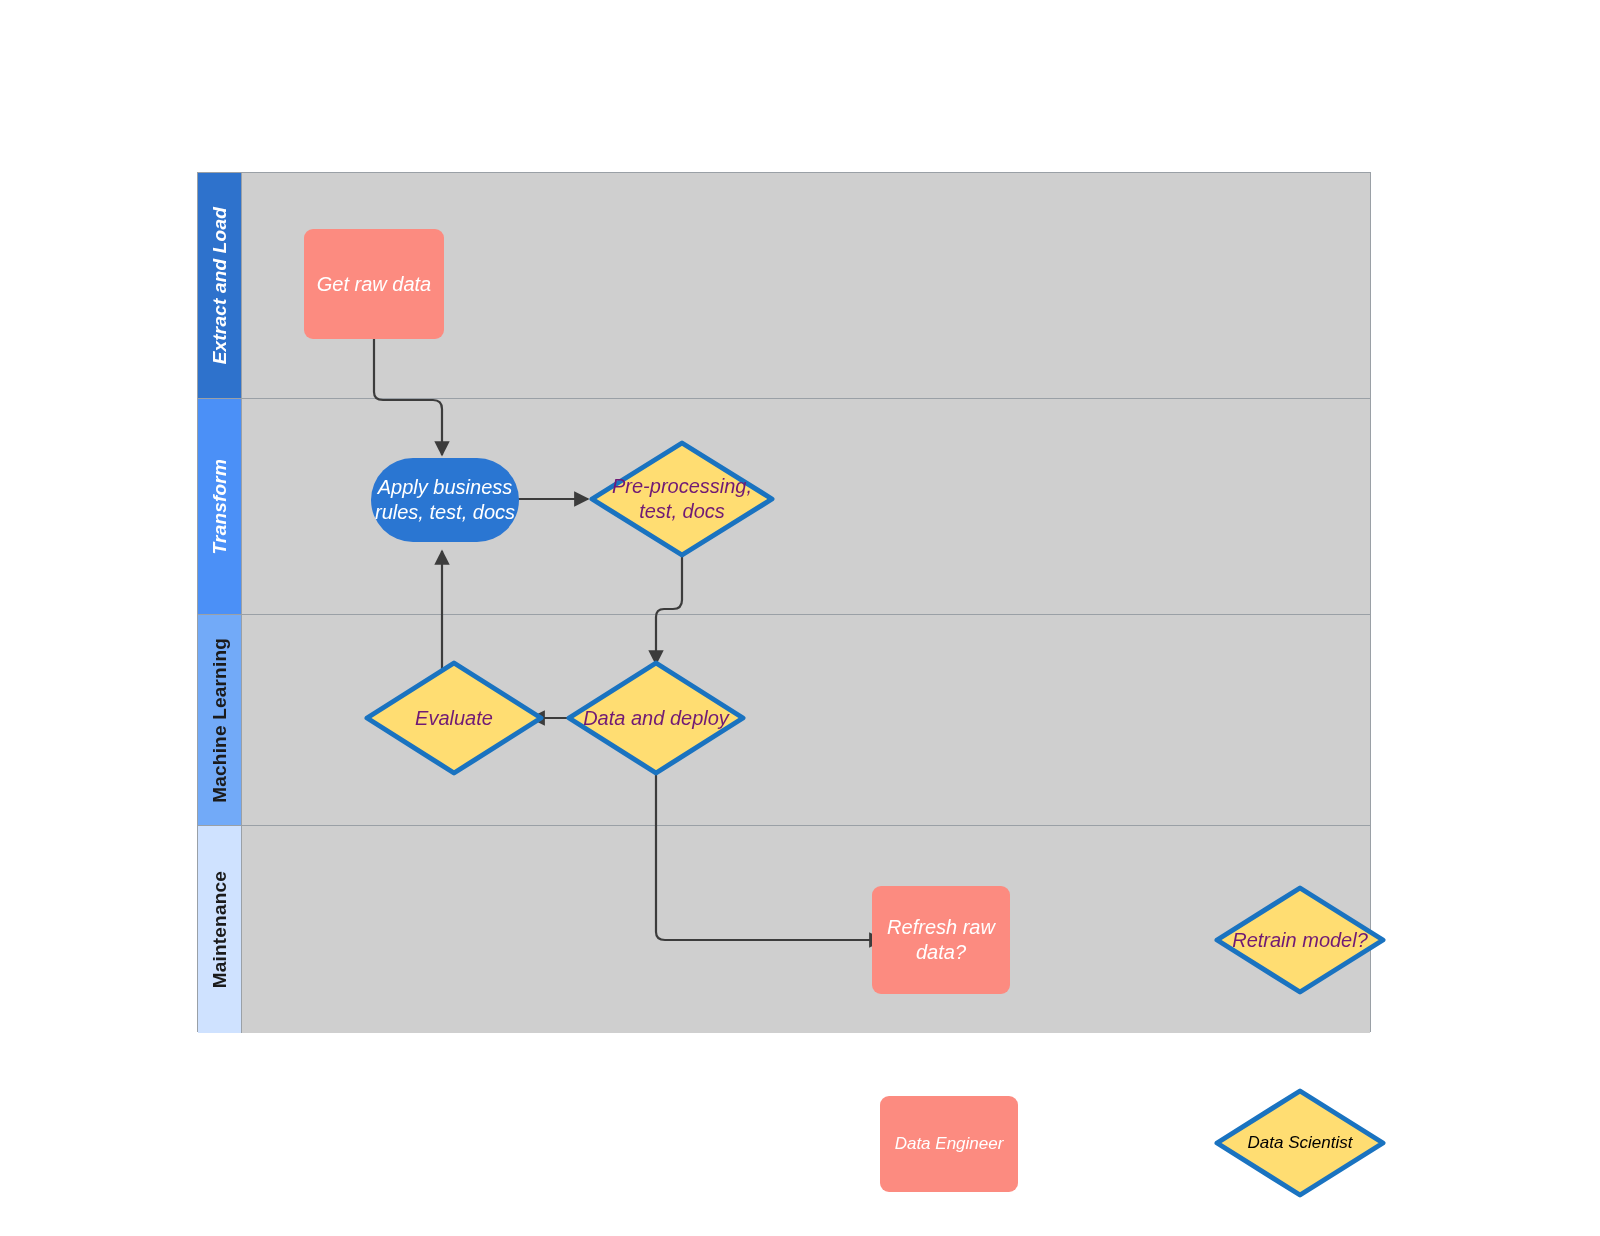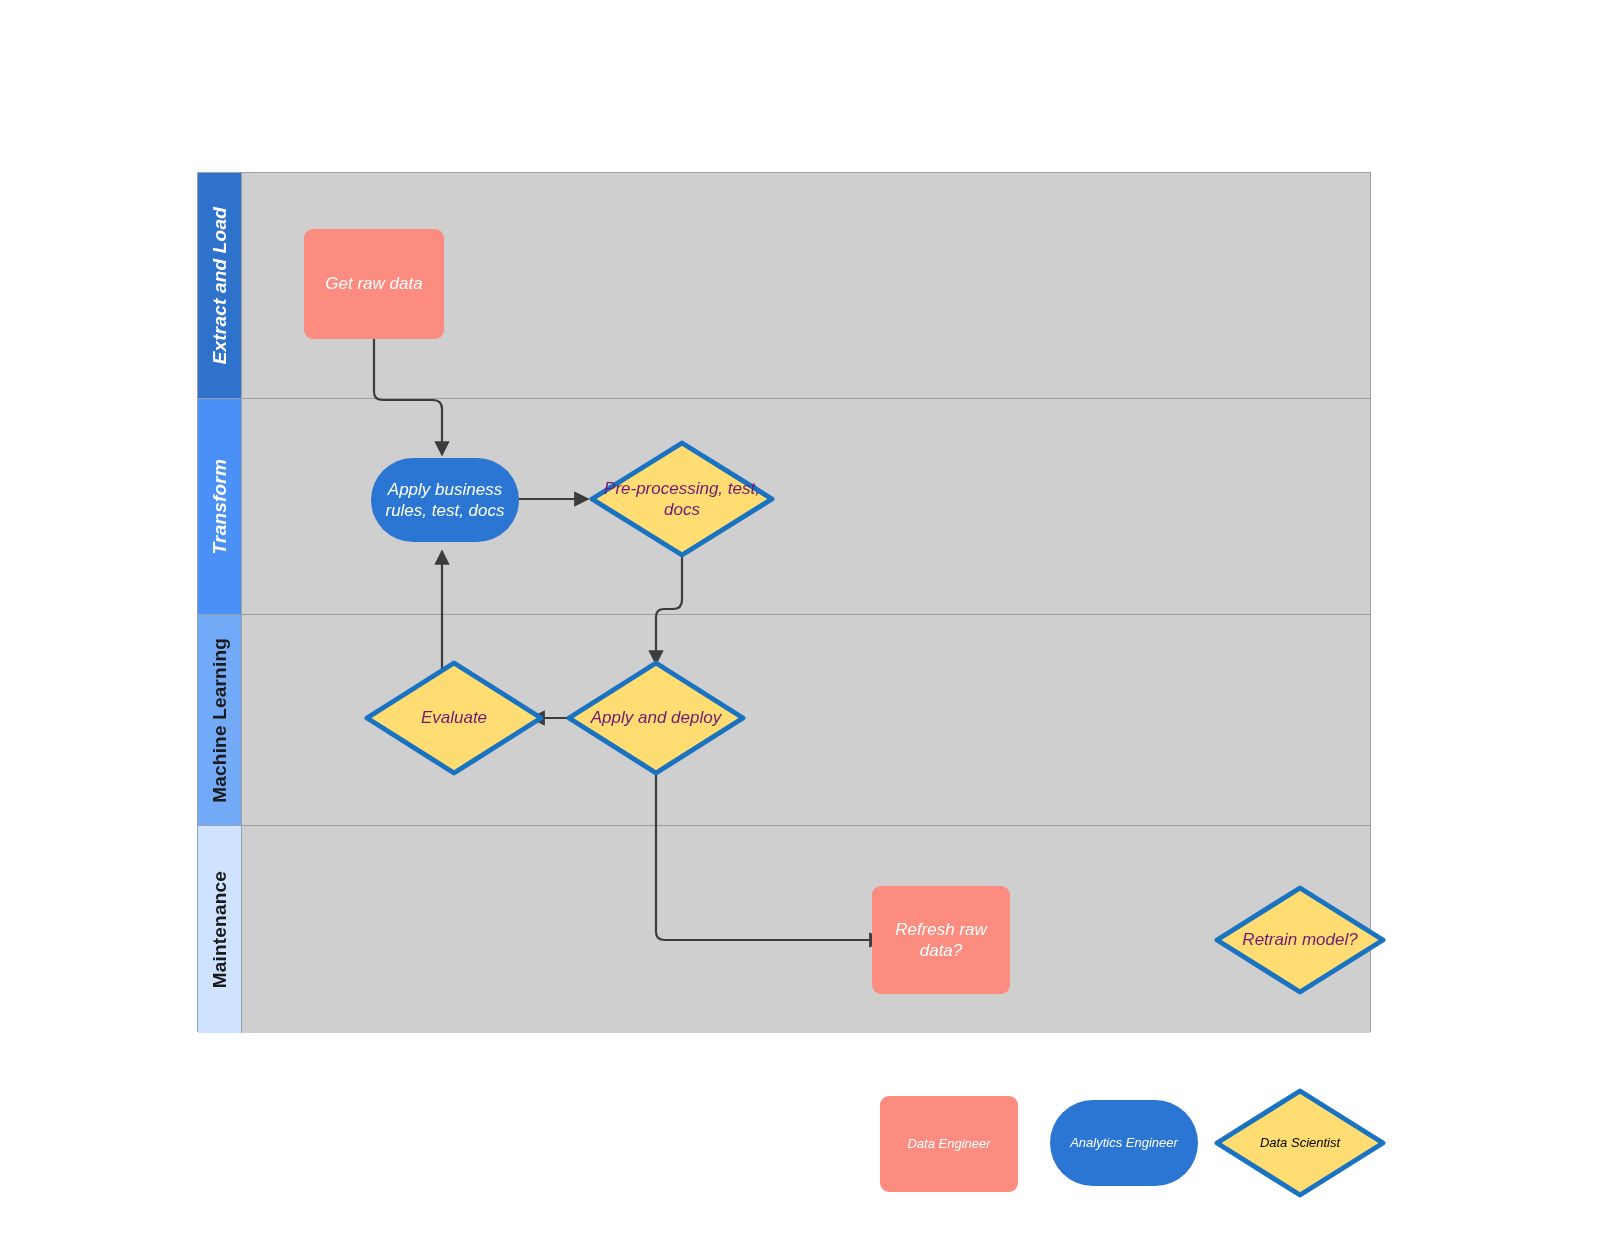--- a/index.html
+++ b/index.html
@@ -75,21 +75,21 @@
 
   
   .node {
     position: absolute;
     box-sizing: border-box;
     display: flex;
     align-items: center;
     justify-content: center;
     text-align: center;
     font-style: italic;
-    font-size: 17px;
+    font-size: 20px;
     line-height: 1.25;
     z-index: 5;
   }
 
   .node.rect {
     background: #fc8b80;
     border-radius: 9px;
     color: #ffffff;
   }
 
@@ -137,21 +137,21 @@
     height: 104px;
   }
   .legend-item {
     position: absolute;
     box-sizing: border-box;
     display: flex;
     align-items: center;
     justify-content: center;
     text-align: center;
     font-style: italic;
-    font-size: 13px;
+    font-size: 17px;
     line-height: 1.25;
   }
   .legend-item.rect {
     background: #fc8b80;
     border-radius: 9px;
     color: #ffffff;
   }
   .legend-item.pill {
     background: #2a76d2;
     border-radius: 999px;
@@ -244,44 +244,41 @@
     <svg class="dia-shape" viewBox="0 0 180 116" preserveAspectRatio="none">
       <polygon points="90,3 177,58 90,113 3,58" fill="#ffdd72" stroke="#1a73c0" stroke-width="5" stroke-linejoin="round"></polygon>
     </svg>
     <span class="dia-label">Evaluate</span>
   </div>
 
   <div class="node diamond-wrap" style="left:566px; top:660px; width:180px; height:116px;">
     <svg class="dia-shape" viewBox="0 0 180 116" preserveAspectRatio="none">
       <polygon points="90,3 177,58 90,113 3,58" fill="#ffdd72" stroke="#1a73c0" stroke-width="5" stroke-linejoin="round"></polygon>
     </svg>
-    <span class="dia-label">Apply and deploy</span>
+    <span class="dia-label">Data and deploy</span>
   </div>
 
   <div class="node rect" style="left:872px; top:886px; width:138px; height:108px;">
     <span class="node-text">Refresh raw data?</span>
   </div>
 
 
   <div class="node diamond-wrap" style="left:1214px; top:885px; width:172px; height:110px;">
     <svg class="dia-shape" viewBox="0 0 172 110" preserveAspectRatio="none">
       <polygon points="86,3 169,55 86,107 3,55" fill="#ffdd72" stroke="#1a73c0" stroke-width="5" stroke-linejoin="round"></polygon>
     </svg>
     <span class="dia-label">Retrain model?</span>
   </div>
 
   <div id="legend">
 
     <div class="legend-item rect" style="left:0px; top:8px; width:138px; height:96px;">
       <span>Data Engineer</span>
     </div>
 
-    <div class="legend-item pill" style="left:170px; top:12px; width:148px; height:86px;">
-      <span>Analytics Engineer</span>
-    </div>
 
     <div class="legend-item dia" style="left:334px; top:0px; width:172px; height:110px;">
       <svg class="dia-shape" viewBox="0 0 172 110" preserveAspectRatio="none">
         <polygon points="86,3 169,55 86,107 3,55" fill="#ffdd72" stroke="#1a73c0" stroke-width="5" stroke-linejoin="round"></polygon>
       </svg>
       <span class="dia-label">Data Scientist</span>
     </div>
   </div>
 
 </div>

